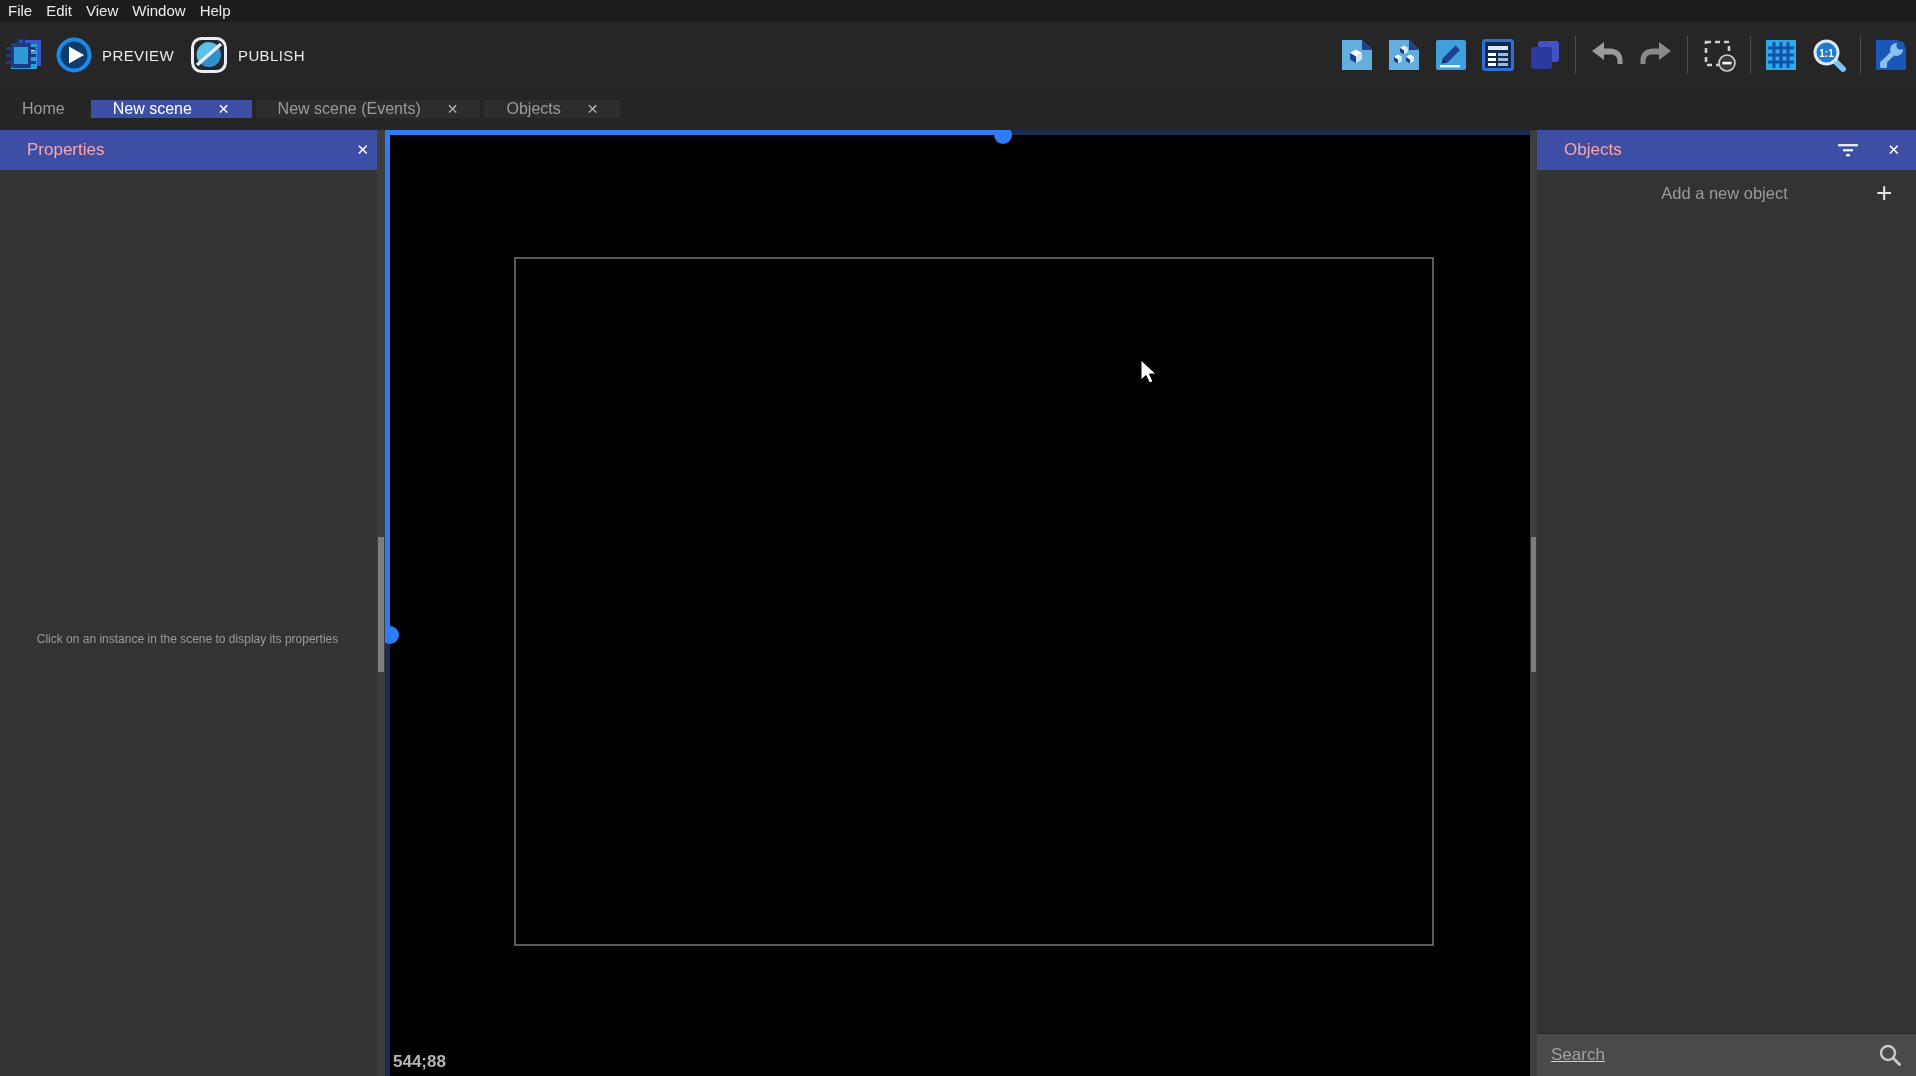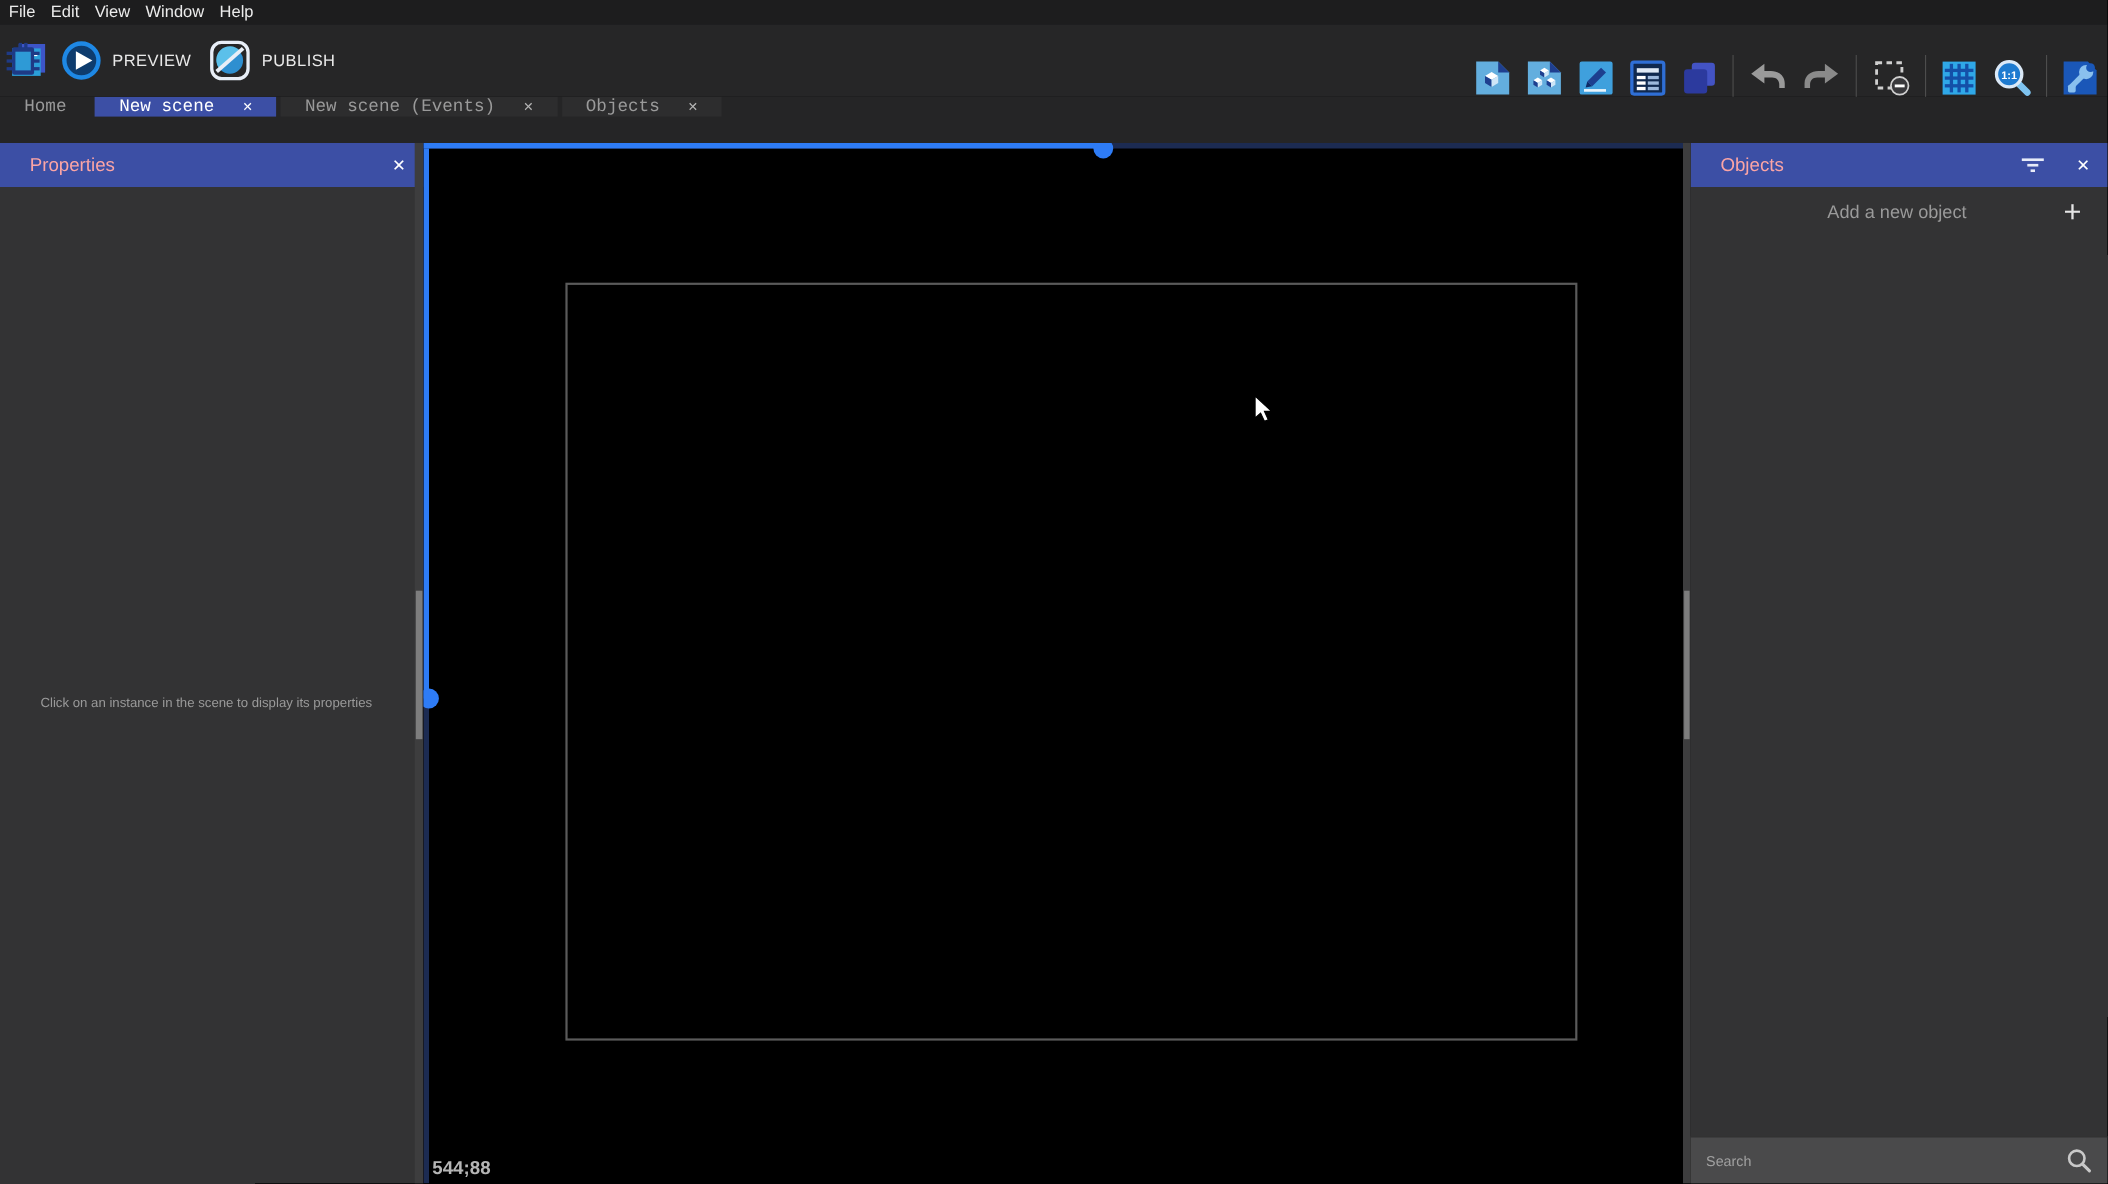--- a/index.html
+++ b/index.html
@@ -11,28 +11,28 @@
   .menubar { height:22px; background:#1d1d1e; display:flex; align-items:center;
              padding-left:8px; gap:14px; flex:0 0 auto; }
   .menu-item { color:#ececec; font-size:15px; line-height:22px; cursor:default; }
 
   
   .toolbar { height:66px; background:#262627; position:relative; flex:0 0 auto; }
   .toolbar .left-group { position:absolute; left:8px; top:0; height:66px; display:flex; align-items:center; }
   .toolbar .center-group { position:absolute; left:0; right:0; top:0; height:66px;
                            display:flex; align-items:center; gap:16px; }
   .toolbar .right-group { position:absolute; right:8px; top:0; height:66px;
-                          display:flex; align-items:flex-end; gap:13px; }
+                          display:flex; align-items:center; gap:13px; }
   .tb-btn { display:flex; align-items:center; gap:10px; cursor:pointer; }
   .tb-label { color:#e9e9e9; font-size:15px; letter-spacing:0.4px; }
   .tb-divider { width:1px; height:38px; background:#4d4d4d; }
   .icon-box { display:flex; align-items:center; justify-content:center; }
 
   
-  .tabbar { height:42px; background:#252526; display:flex; align-items:flex-start; flex:0 0 auto;font-family:Liberation Mono, monospace; }
+  .tabbar { height:42px; background:#252526; display:flex; align-items:center; flex:0 0 auto; }
   .tab { display:flex; align-items:center; padding:0 22px; background:#2d2d2e; margin-right:4px;
          font-size:16px; color:#9a9a9a; cursor:pointer; }
   .tab.first { background:transparent; }
   .tab.active { background:#3c4fa5; color:#ffffff; }
   .tab .tab-close { margin-left:26px; font-size:14px; color:#b5b5b5; cursor:pointer; }
   .tab.active .tab-close { color:#ffffff; }
 
   
   .main { flex:1; display:flex; min-height:0; }
 
@@ -68,21 +68,21 @@
   .objects-panel { width:379px; background:#333334; display:flex; flex-direction:column; }
   .header-filter { margin-left:auto; cursor:pointer; display:flex; align-items:center; }
   .objects-panel .panel-close { margin-left:28px; }
   .add-row { height:46px; display:flex; align-items:center; position:relative; flex:0 0 auto; }
   .add-label { flex:1; text-align:center; color:#9a9a9a; font-size:16.5px; padding-left:36px; }
   .plus-btn { width:40px; color:#e5e5e5; font-size:28px; font-weight:300; text-align:left; cursor:pointer; line-height:1; }
   .objects-body { flex:1; }
   .search-bar { height:43px; background:#4a4a4b; display:flex; align-items:center; flex:0 0 auto;
                 border-top:1px solid #2c2c2c; position:relative; }
   .search-input { flex:1; background:transparent; border:none; outline:none; color:#bef264;
-                  font-size:13px; padding-left:14px; font-family:"Liberation Sans", sans-serif; }
+                  font-size:17px; padding-left:14px; font-family:"Liberation Sans", sans-serif;text-decoration:underline; }
   .search-input::placeholder { color:#a0a0a0; opacity:1; }
   .search-icon-wrap { padding-right:14px; display:flex; align-items:center; }
 </style>
 </head>
 <body>
 
 <div class="app">
 
   <div class="menubar">
     <span class="menu-item">File</span>

